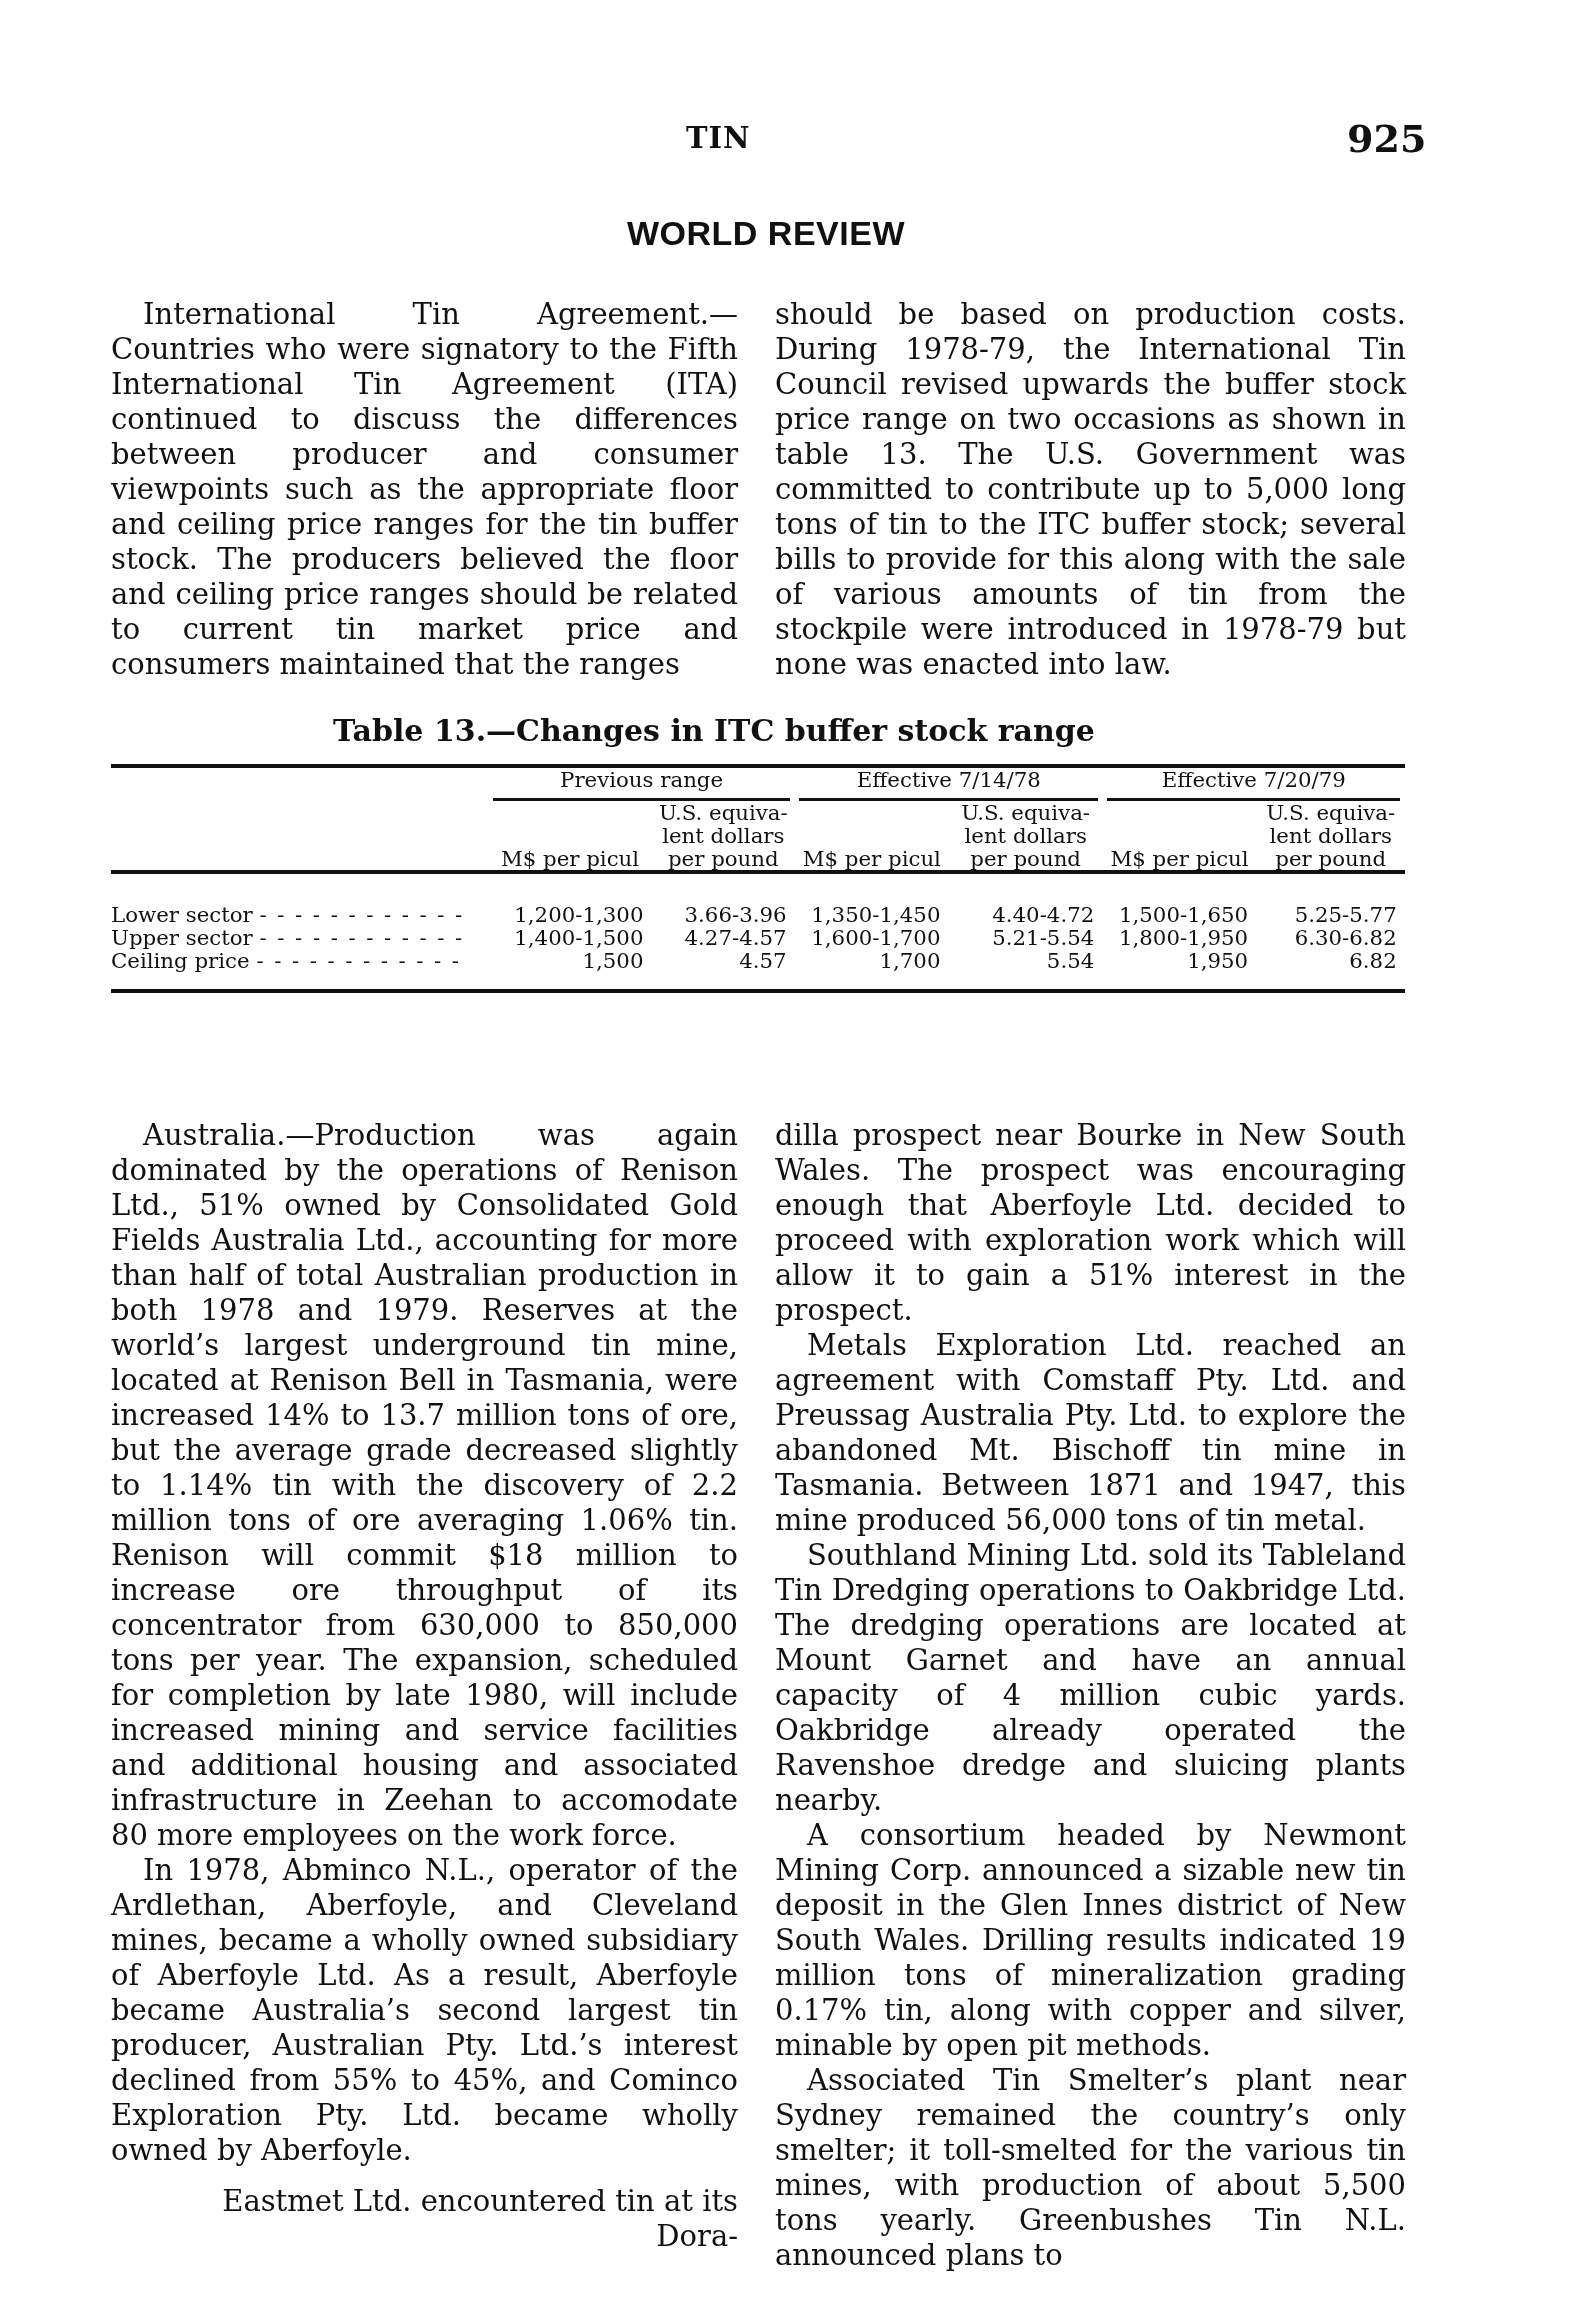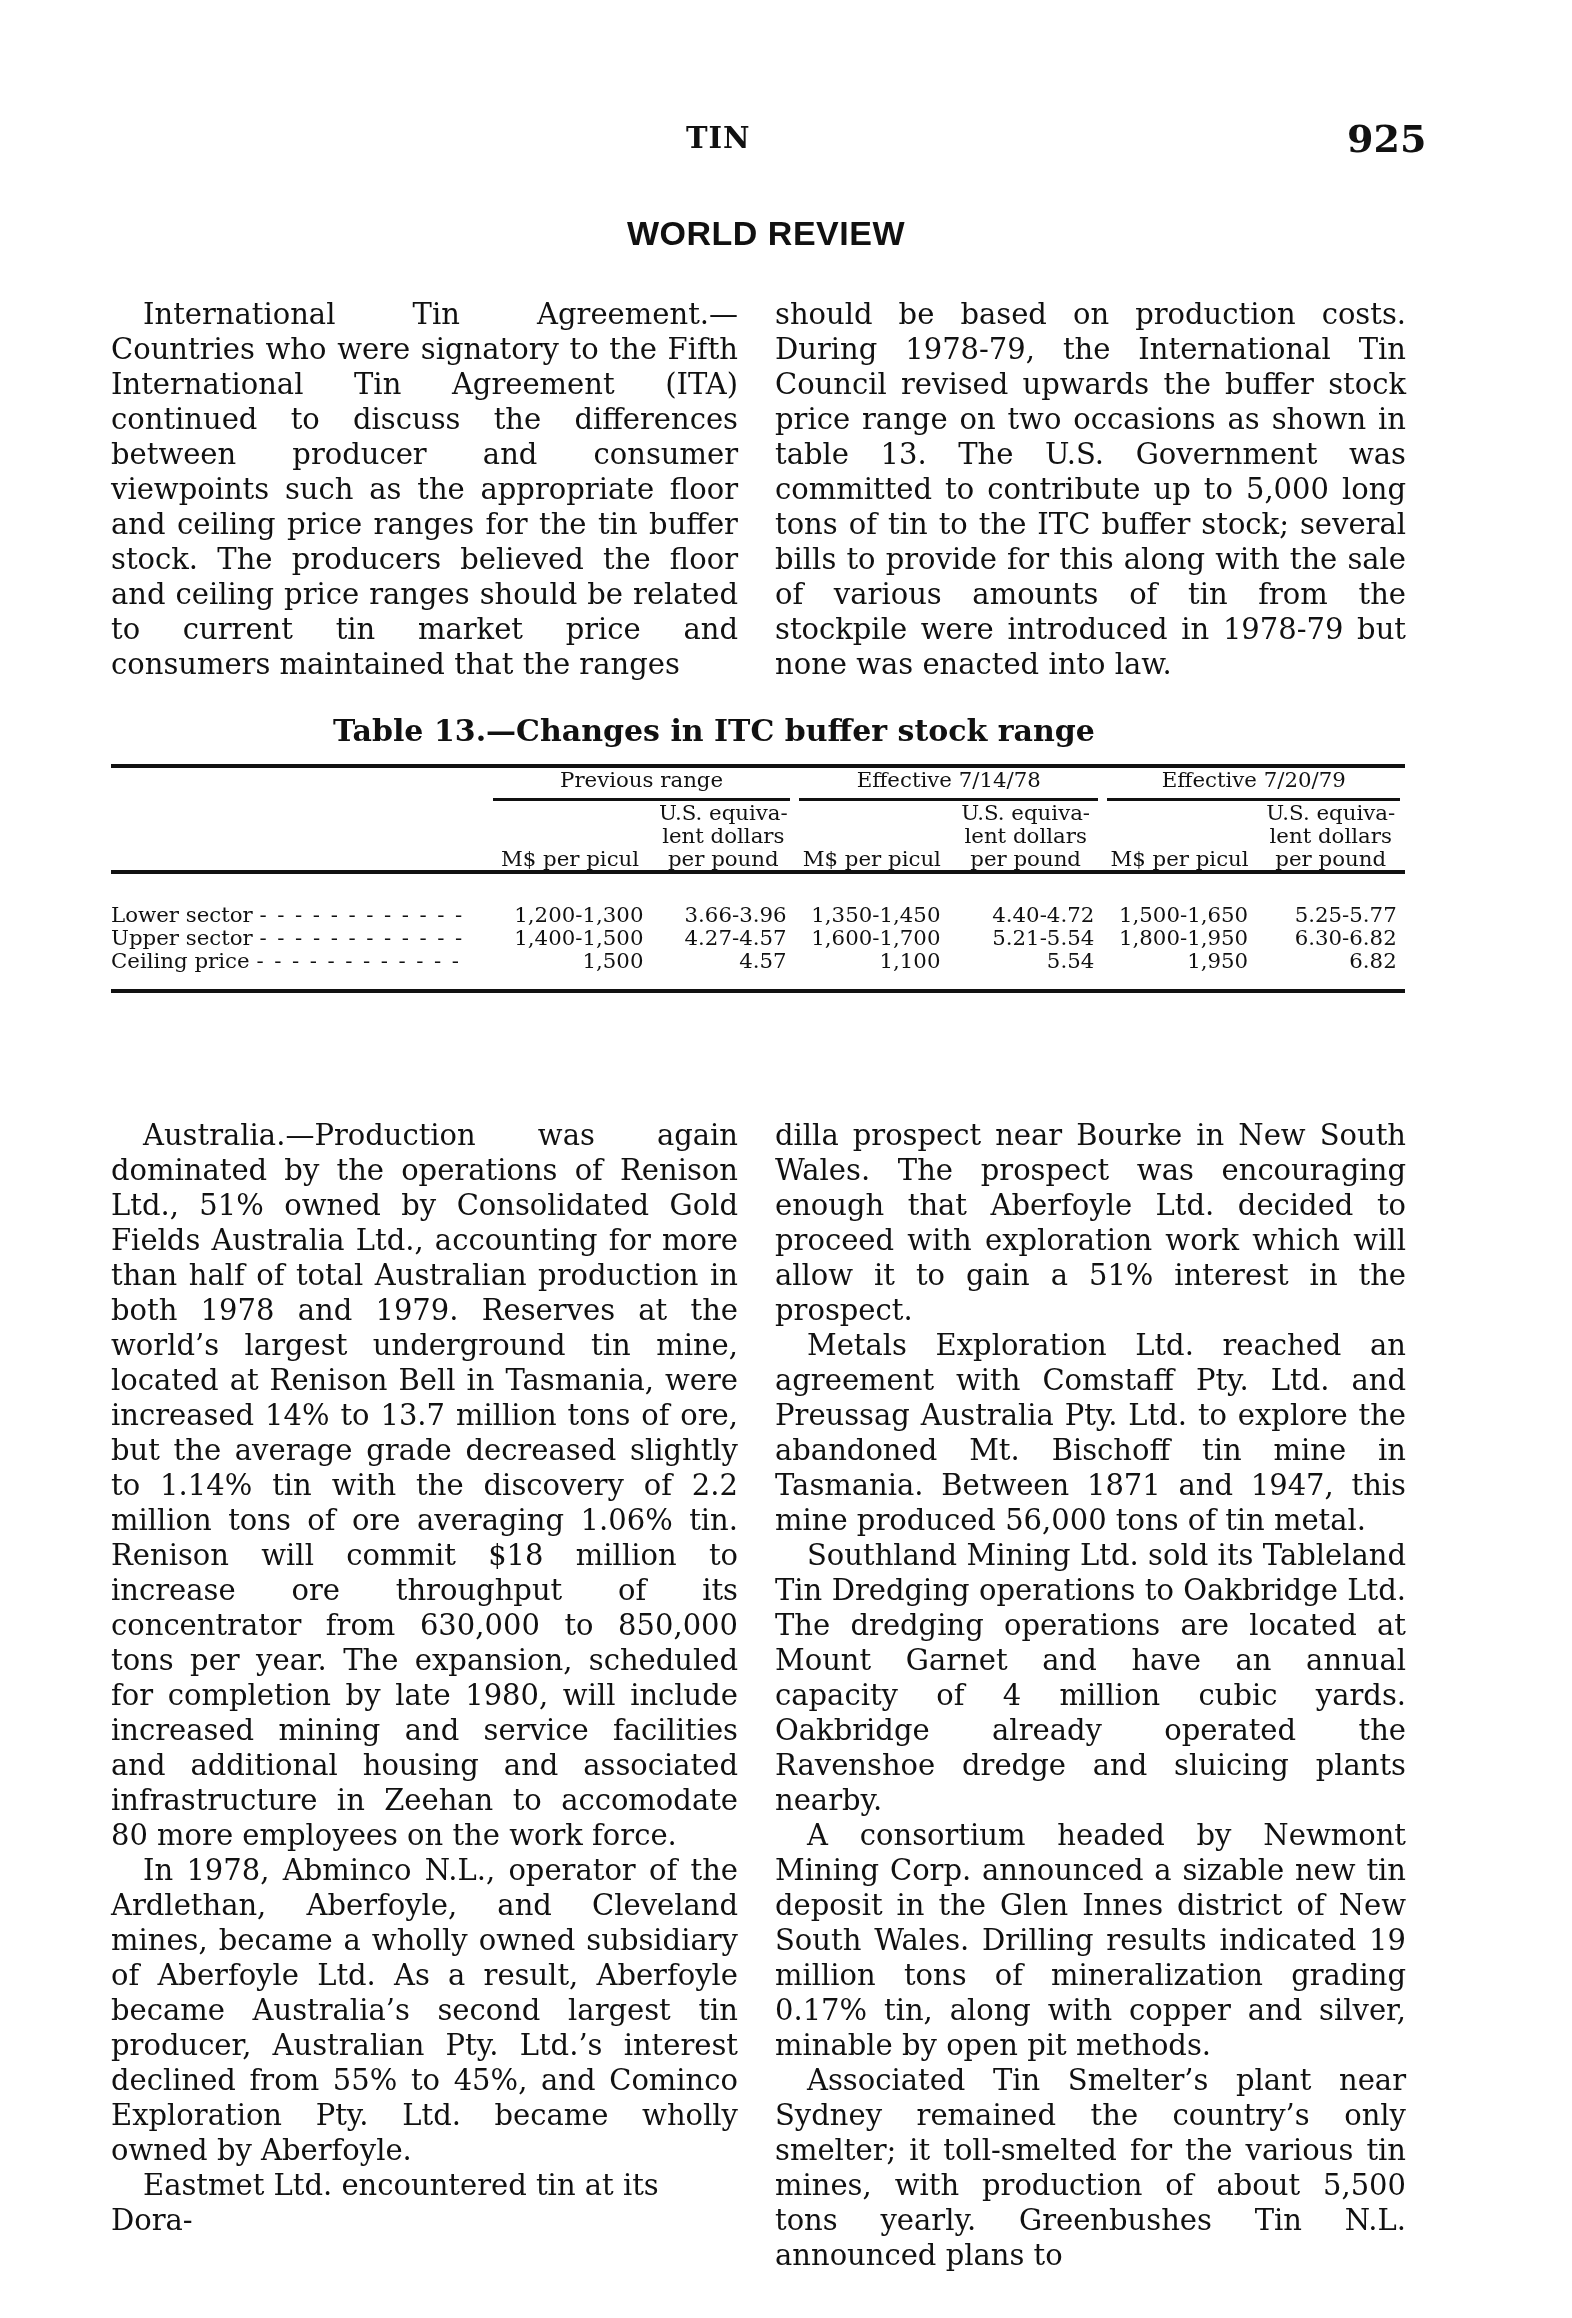--- a/index.html
+++ b/index.html
@@ -108,41 +108,41 @@
           <td class="pad-r">4.27-4.57</td>
           <td class="pad-r">1,600-1,700</td>
           <td class="pad-r">5.21-5.54</td>
           <td class="pad-r">1,800-1,950</td>
           <td class="pad-r">6.30-6.82</td>
         </tr>
         <tr class="data">
           <td class="label"><span>Ceiling price</span> <span class="leader">- - - - - - - - - - - -</span></td>
           <td class="pad-r">1,500</td>
           <td class="pad-r">4.57</td>
-          <td class="pad-r">1,100</td>
+          <td class="pad-r">1,700</td>
           <td class="pad-r">5.54</td>
           <td class="pad-r">1,950</td>
           <td class="pad-r">6.82</td>
         </tr>
       </tbody>
     <tfoot>
       <tr class="spacer">
           <td colspan="7" style="height:16.7px;"></td>
         </tr>
       <tr class="bot-rule">
           <td colspan="7"></td>
         </tr>
     </tfoot>
   </table>
 </div>
 
 <div class="col col-left" style="top:1118px;">
   <p class="indent"><span class="run-head">Australia.</span><span>—Production was again dominated by the operations of Renison Ltd., 51% owned by Consolidated Gold Fields Australia Ltd., accounting for more than half of total Australian production in both 1978 and 1979. Reserves at the world’s largest underground tin mine, located at Renison Bell in Tasmania, were increased 14% to 13.7 million tons of ore, but the average grade decreased slightly to 1.14% tin with the discovery of 2.2 million tons of ore averaging 1.06% tin. Renison will commit $18 million to increase ore throughput of its concentrator from 630,000 to 850,000 tons per year. The expansion, scheduled for completion by late 1980, will include increased mining and service facilities and additional housing and associated infrastructure in Zeehan to accomodate 80 more employees on the work force.</span></p>
   <p class="indent">In 1978, Abminco N.L., operator of the Ardlethan, Aberfoyle, and Cleveland mines, became a wholly owned subsidiary of Aberfoyle Ltd. As a result, Aberfoyle became Australia’s second largest tin producer, Australian Pty. Ltd.’s interest declined from 55% to 45%, and Cominco Exploration Pty. Ltd. became wholly owned by Aberfoyle.</p>
-  <p class="indent" style="text-align:left;">Eastmet Ltd. encountered tin at its Dora-</p>
+  <p class="indent" style="text-align:right;margin-top:16px;">Eastmet Ltd. encountered tin at its Dora-</p>
 </div>
 <div class="col col-right" style="top:1118px;">
   <p>dilla prospect near Bourke in New South Wales. The prospect was encouraging enough that Aberfoyle Ltd. decided to proceed with exploration work which will allow it to gain a 51% interest in the prospect.</p>
   <p class="indent">Metals Exploration Ltd. reached an agreement with Comstaff Pty. Ltd. and Preussag Australia Pty. Ltd. to explore the abandoned Mt. Bischoff tin mine in Tasmania. Between 1871 and 1947, this mine produced 56,000 tons of tin metal.</p>
   <p class="indent">Southland Mining Ltd. sold its Tableland Tin Dredging operations to Oakbridge Ltd. The dredging operations are located at Mount Garnet and have an annual capacity of 4 million cubic yards. Oakbridge already operated the Ravenshoe dredge and sluicing plants nearby.</p>
   <p class="indent">A consortium headed by Newmont Mining Corp. announced a sizable new tin deposit in the Glen Innes district of New South Wales. Drilling results indicated 19 million tons of mineralization grading 0.17% tin, along with copper and silver, minable by open pit methods.</p>
   <p class="indent">Associated Tin Smelter’s plant near Sydney remained the country’s only smelter; it toll-smelted for the various tin mines, with production of about 5,500 tons yearly. Greenbushes Tin N.L. announced plans to</p>
 </div>
 
 

